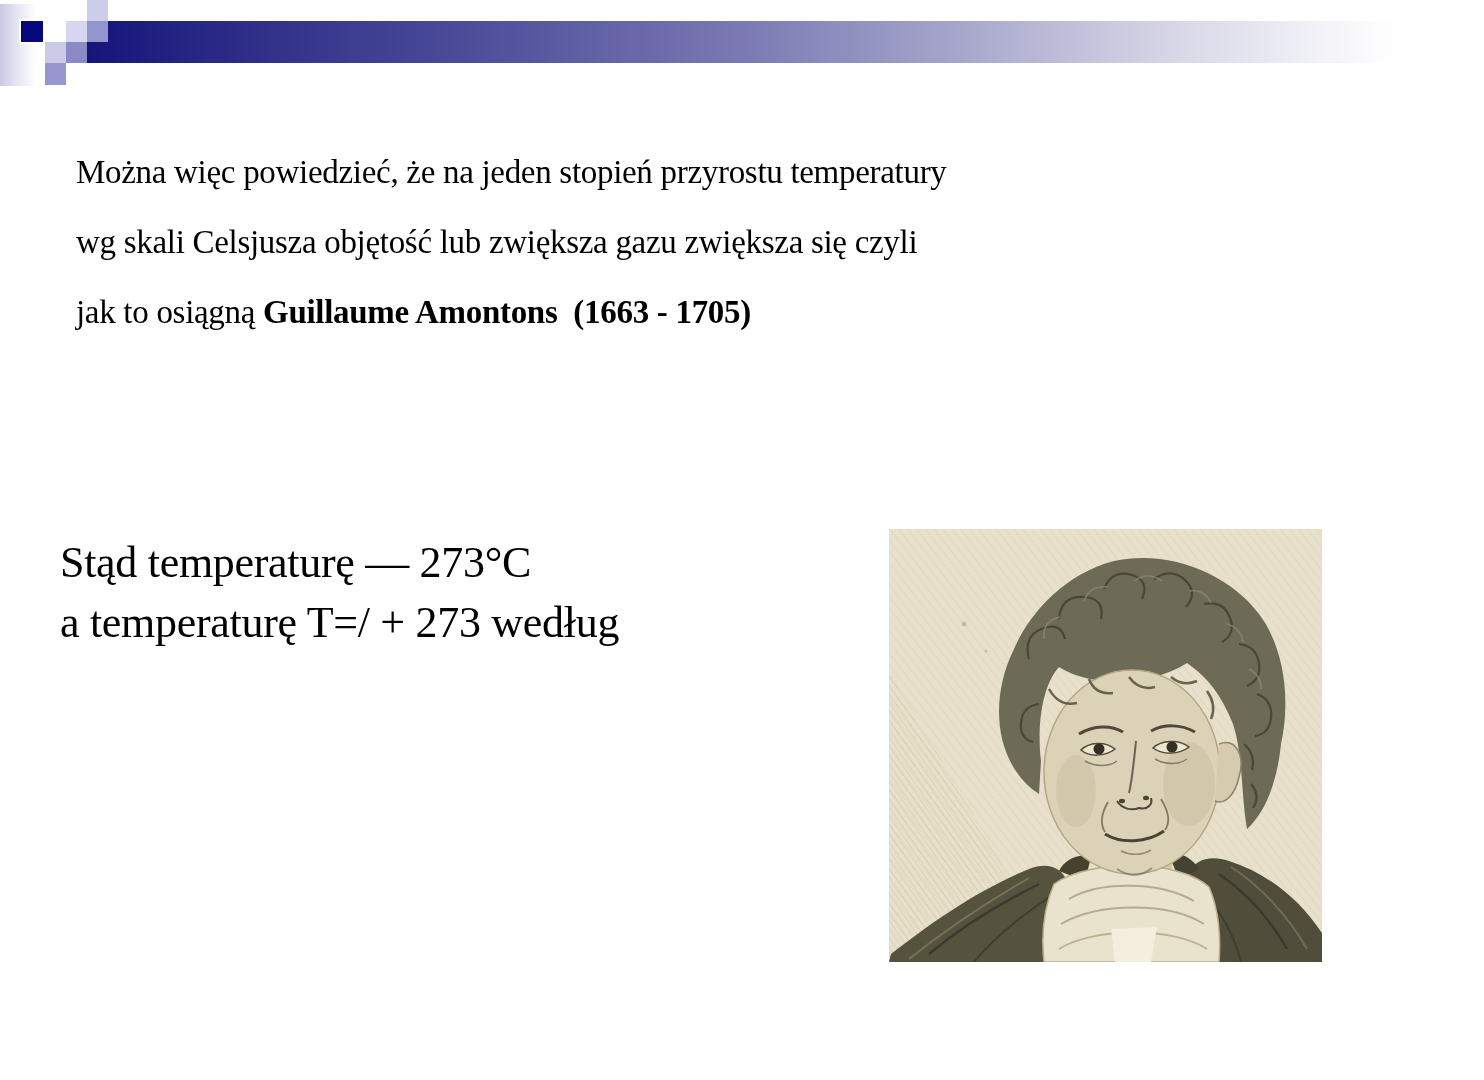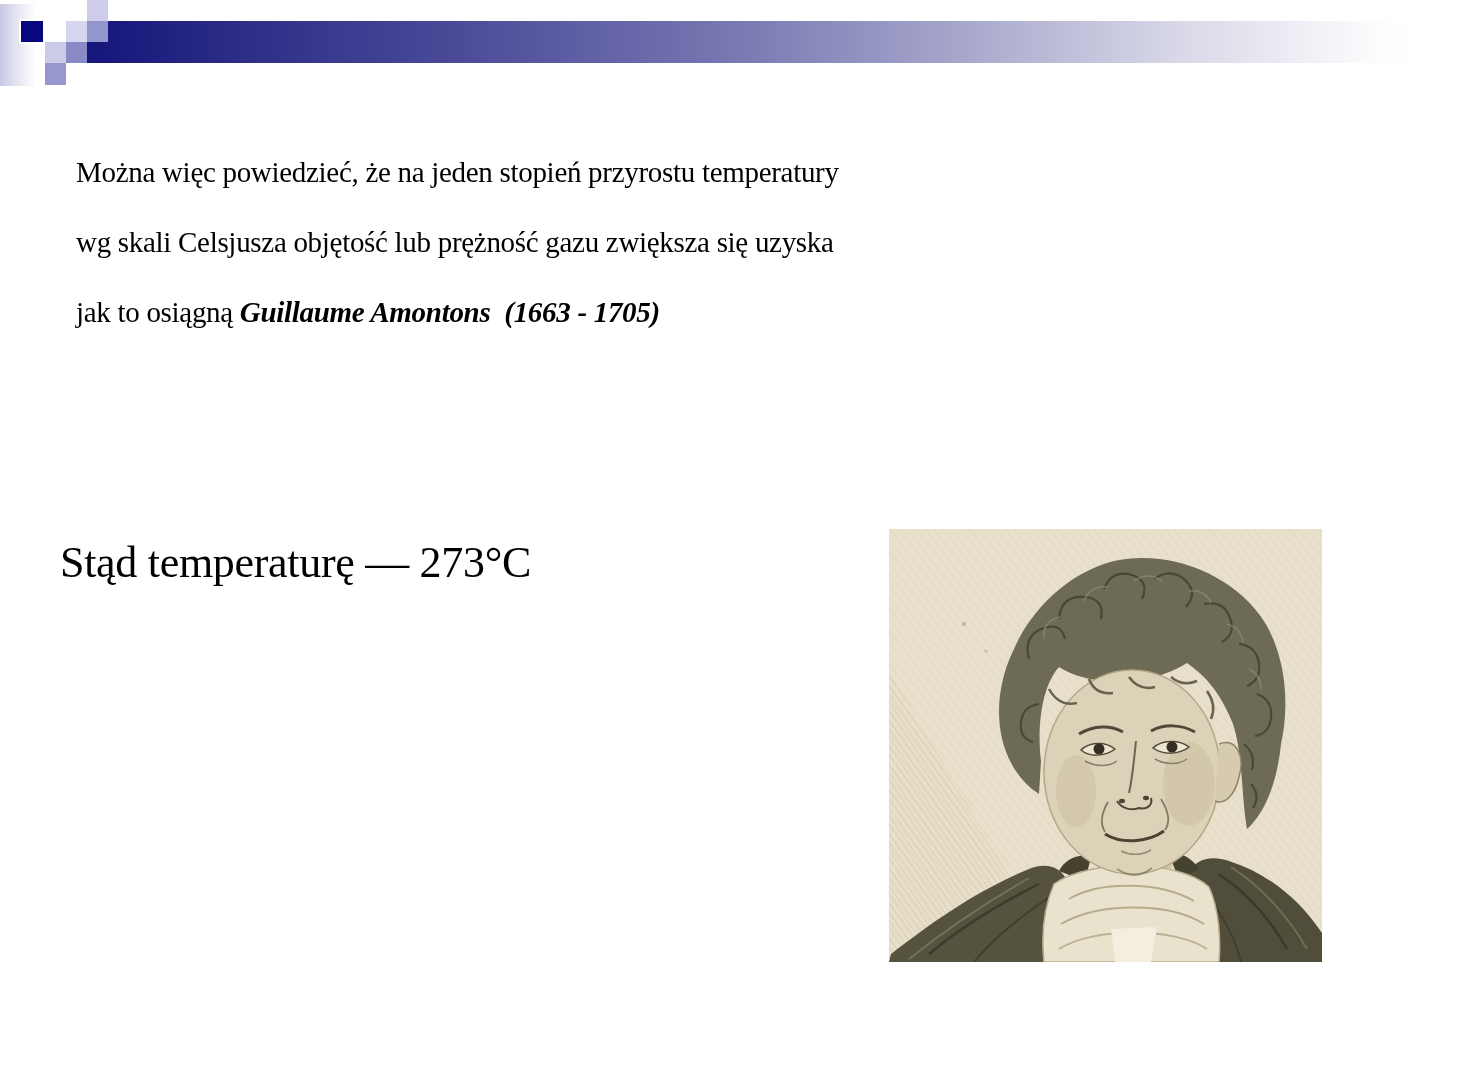--- a/index.html
+++ b/index.html
@@ -20,24 +20,24 @@
   .sq{width:21px;height:21px;}
   .sq-light1{left:87px;top:0;background:#cdcde9;}
   .sq-navy{left:21px;top:21px;width:22px;background:#08087e;box-shadow:0 0 0 2px #ffffff;}
   .sq-light2{left:66px;top:21px;background:#d6d6ee;}
   .sq-med1{left:87px;top:21px;background:#9595ce;}
   .sq-light3{left:45px;top:42px;background:#cbcbe8;}
   .sq-med2{left:66px;top:42px;background:#8a8ac6;}
   .sq-med3{left:45px;top:63px;height:22px;background:#9797d0;}
   
   .textblock{position:absolute;letter-spacing:-0.3px;}
-  .p1{left:76px;top:137px;font-size:29px;line-height:70px;width:1340px;}
+  .p1{left:76px;top:137px;font-size:33px;line-height:70px;width:1340px;}
   .p2{left:60px;top:533px;font-size:44px;line-height:60px;width:820px;}
   .t{white-space:pre-wrap;}
-  .b{font-weight:700;font-style:italic;}
+  .b{font-weight:700;}
   
   .portrait{position:absolute;left:889px;top:529px;width:433px;height:433px;}
   .portrait svg{display:block;width:100%;height:100%;}
 </style>
 </head>
 <body>
 
 <div class="slide">
 
   <div class="deco strip"></div>
@@ -45,28 +45,29 @@
   <div class="deco sq sq-light1"></div>
   <div class="deco sq sq-navy"></div>
   <div class="deco sq sq-light2"></div>
   <div class="deco sq sq-med1"></div>
   <div class="deco sq sq-light3"></div>
   <div class="deco sq sq-med2"></div>
   <div class="deco sq sq-med3"></div>
 
   <div class="textblock p1">
     <div><span class="t">Można więc powiedzieć, że na jeden stopień przyrostu temperatury</span></div>
-    <div><span class="t">wg skali Celsjusza objętość lub prężność gazu zwiększa się uzyska</span></div>
+    <div><span class="t">wg skali Celsjusza objętość lub zwiększa gazu zwiększa się czyli</span></div>
     <div>
       <span class="t">jak to osiągną </span><span class="t b">Guillaume Amontons  (1663 - 1705)</span>
     </div>
   </div>
 
   <div class="textblock p2">
     <div><span class="t">Stąd temperaturę — 273°C</span></div>
+    <div><span class="t">a temperaturę T=/ + 273 według</span></div>
   </div>
 
   <div class="portrait">
     <svg viewBox="0 0 433 433" xmlns="http://www.w3.org/2000/svg">
       <defs>
         <pattern id="hatch1" width="7" height="7" patternUnits="userSpaceOnUse" patternTransform="rotate(-38)">
           <line x1="0" y1="0" x2="0" y2="7" stroke="#d5cbb0" stroke-width="1.6"></line>
         </pattern>
         <pattern id="hatch2" width="5" height="5" patternUnits="userSpaceOnUse" patternTransform="rotate(-35)">
           <line x1="0" y1="0" x2="0" y2="5" stroke="#c6bb9d" stroke-width="1.4"></line>

